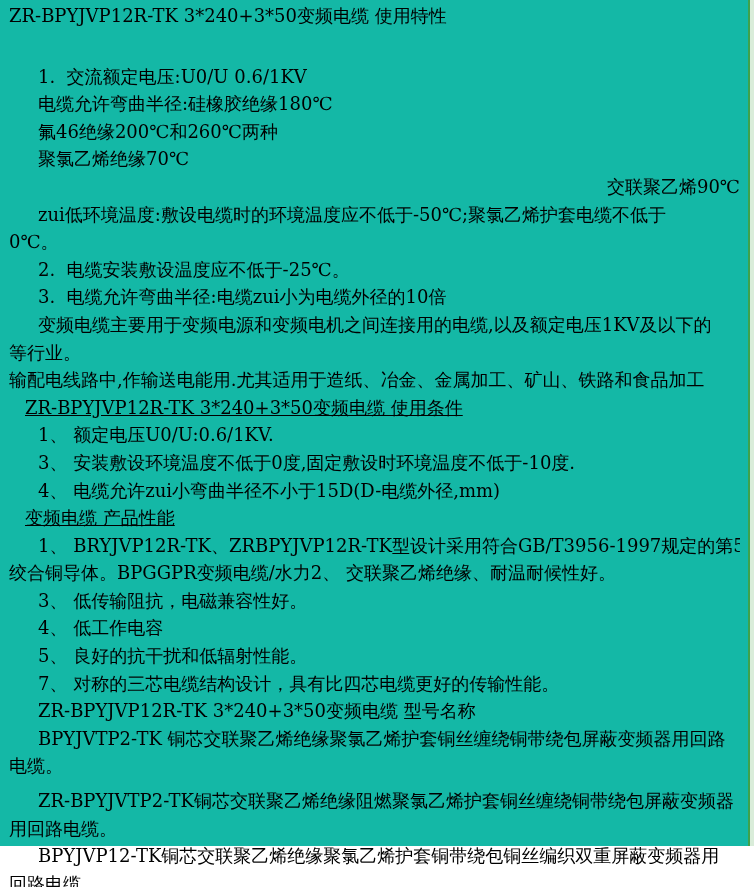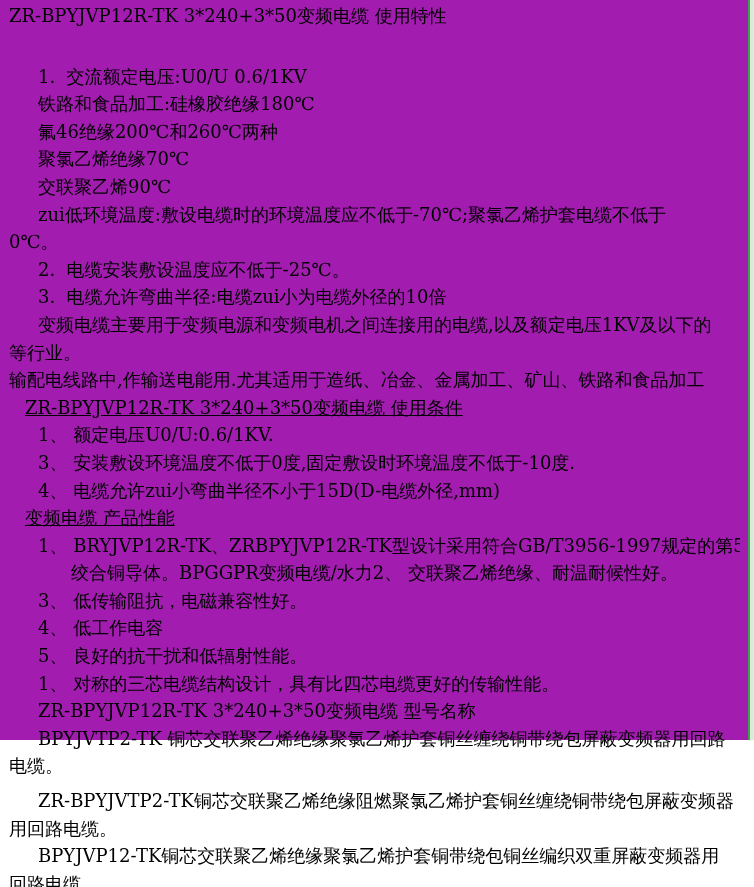--- a/index.html
+++ b/index.html
@@ -6,22 +6,22 @@
     margin: 0;
     padding: 0;
     width: 754px;
     height: 887px;
     overflow: hidden;
     background: #ffffff;
   }
   .page {
     position: relative;
     width: 754px;
-    height: 740px;
-    background: #a21caf;
+    height: 846px;
+    background: #14b8a6;
     font-family: "DejaVu Serif", "Liberation Serif", serif;
   }
   .doc-body {
     position: absolute;
     top: 2px;
     left: 9px;
     right: 14px;
   }
   .line {
     font-size: 18px;
@@ -42,42 +42,42 @@
     height: 100%;
   }
 </style>
 </head>
 <body style="background: rgb(255, 255, 255);">
 
 <div class="page">
   <div class="doc-body" id="doc-body">
       <div class="line ind-p0" style="color: rgb(0, 0, 0);">ZR-BPYJVP12R-TK 3*240+3*50变频电缆 使用特性</div>
       <div class="line ind-p2" style="color: rgb(0, 0, 0); margin-top: 33px;">1.  交流额定电压:U0/U 0.6/1KV</div>
-      <div class="line ind-p2" style="color: rgb(0, 0, 0);">铁路和食品加工:硅橡胶绝缘180℃</div>
+      <div class="line ind-p2" style="color: rgb(0, 0, 0);">电缆允许弯曲半径:硅橡胶绝缘180℃</div>
       <div class="line ind-p2" style="color: rgb(0, 0, 0);">氟46绝缘200℃和260℃两种</div>
       <div class="line ind-p2" style="color: rgb(0, 0, 0);">聚氯乙烯绝缘70℃</div>
-      <div class="line ind-p2" style="color: rgb(0, 0, 0);">交联聚乙烯90℃</div>
-      <div class="line ind-p2" style="color: rgb(0, 0, 0);">zui低环境温度:敷设电缆时的环境温度应不低于-70℃;聚氯乙烯护套电缆不低于</div>
+      <div class="line ind-p2" style="color: rgb(0, 0, 0); text-align: right;">交联聚乙烯90℃</div>
+      <div class="line ind-p2" style="color: rgb(0, 0, 0);">zui低环境温度:敷设电缆时的环境温度应不低于-50℃;聚氯乙烯护套电缆不低于</div>
       <div class="line ind-p0" style="color: rgb(0, 0, 0);">0℃。</div>
       <div class="line ind-p2" style="color: rgb(0, 0, 0);">2.  电缆安装敷设温度应不低于-25℃。</div>
       <div class="line ind-p2" style="color: rgb(0, 0, 0);">3.  电缆允许弯曲半径:电缆zui小为电缆外径的10倍</div>
       <div class="line ind-p2" style="color: rgb(0, 0, 0);">变频电缆主要用于变频电源和变频电机之间连接用的电缆,以及额定电压1KV及以下的</div>
       <div class="line ind-p0" style="color: rgb(0, 0, 0);">等行业。</div>
       <div class="line ind-p0" style="color: rgb(0, 0, 0);">输配电线路中,作输送电能用.尤其适用于造纸、冶金、金属加工、矿山、铁路和食品加工</div>
       <div class="line ind-p1" style="color: rgb(0, 0, 0);">ZR-BPYJVP12R-TK 3*240+3*50变频电缆 使用条件</div>
       <div class="line ind-p2" style="color: rgb(0, 0, 0);">1、 额定电压U0/U:0.6/1KV.</div>
       <div class="line ind-p2" style="color: rgb(0, 0, 0);">3、 安装敷设环境温度不低于0度,固定敷设时环境温度不低于-10度.</div>
       <div class="line ind-p2" style="color: rgb(0, 0, 0);">4、 电缆允许zui小弯曲半径不小于15D(D-电缆外径,mm)</div>
       <div class="line ind-p1" style="color: rgb(0, 0, 0);">变频电缆 产品性能</div>
       <div class="line ind-p2" style="color: rgb(0, 0, 0);">1、 BRYJVP12R-TK、ZRBPYJVP12R-TK型设计采用符合GB/T3956-1997规定的第5类软</div>
-      <div class="line ind-p0" style="color: rgb(0, 0, 0); text-align: center;">绞合铜导体。BPGGPR变频电缆/水力2、 交联聚乙烯绝缘、耐温耐候性好。</div>
+      <div class="line ind-p0" style="color: rgb(0, 0, 0);">绞合铜导体。BPGGPR变频电缆/水力2、 交联聚乙烯绝缘、耐温耐候性好。</div>
       <div class="line ind-p2" style="color: rgb(0, 0, 0);">3、 低传输阻抗，电磁兼容性好。</div>
       <div class="line ind-p2" style="color: rgb(0, 0, 0);">4、 低工作电容</div>
       <div class="line ind-p2" style="color: rgb(0, 0, 0);">5、 良好的抗干扰和低辐射性能。</div>
-      <div class="line ind-p2" style="color: rgb(0, 0, 0);">1、 对称的三芯电缆结构设计，具有比四芯电缆更好的传输性能。</div>
+      <div class="line ind-p2" style="color: rgb(0, 0, 0);">7、 对称的三芯电缆结构设计，具有比四芯电缆更好的传输性能。</div>
       <div class="line ind-p2" style="color: rgb(0, 0, 0);">ZR-BPYJVP12R-TK 3*240+3*50变频电缆 型号名称</div>
       <div class="line ind-p2" style="color: rgb(0, 0, 0);">BPYJVTP2-TK 铜芯交联聚乙烯绝缘聚氯乙烯护套铜丝缠绕铜带绕包屏蔽变频器用回路</div>
       <div class="line ind-p0" style="color: rgb(0, 0, 0);">电缆。</div>
       <div class="line ind-p2" style="color: rgb(0, 0, 0); margin-top: 7px;">ZR-BPYJVTP2-TK铜芯交联聚乙烯绝缘阻燃聚氯乙烯护套铜丝缠绕铜带绕包屏蔽变频器</div>
       <div class="line ind-p0" style="color: rgb(0, 0, 0);">用回路电缆。</div>
       <div class="line ind-p2" style="color: rgb(0, 0, 0);">BPYJVP12-TK铜芯交联聚乙烯绝缘聚氯乙烯护套铜带绕包铜丝编织双重屏蔽变频器用</div>
       <div class="line ind-p0" style="color: rgb(0, 0, 0);">回路电缆。</div>
     </div>
   <div class="green-border" style="background: rgb(217, 236, 217); border-left: 2px solid rgb(63, 162, 75);"></div>
 </div>

